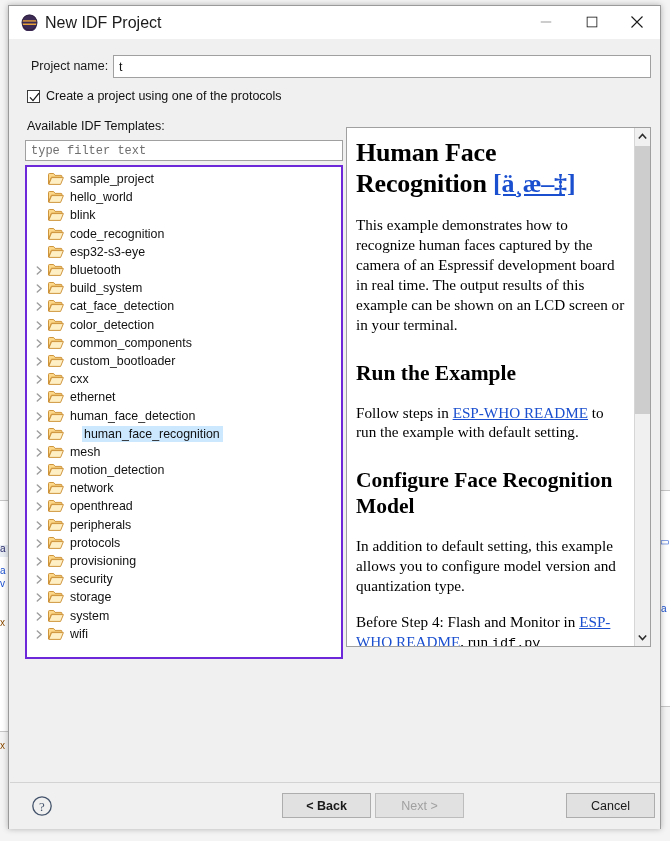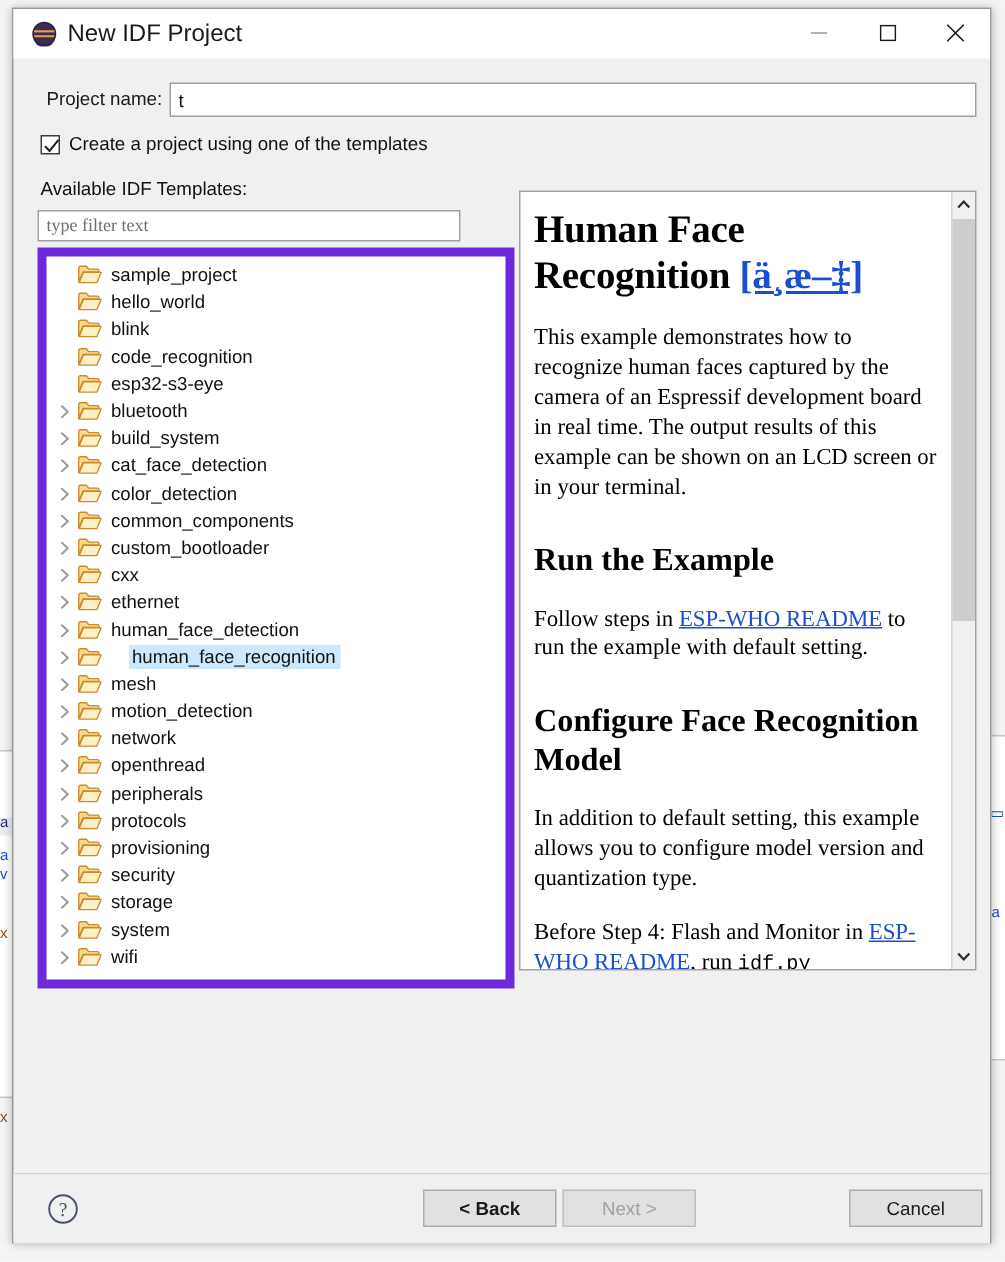--- a/index.html
+++ b/index.html
@@ -49,28 +49,28 @@
   }
   #row-checkbox{position:absolute;left:18px;top:50px;display:flex;align-items:center;gap:6px;}
   #cb-box{width:13px;height:13px;border:1px solid #3c3c3c;background:#fff;position:relative;box-sizing:border-box;}
   #cb-box svg{position:absolute;left:1px;top:1px;}
   #cb-label{font-size:12.5px;color:#111;}
   #lbl-available{position:absolute;left:18px;top:80px;font-size:12.5px;color:#111;}
 
   
   #leftpane{position:absolute;left:16px;top:101px;width:318px;}
   #filter-input{
-    width:282px;height:21px;box-sizing:border-box;background:#fff;
+    width:318px;height:21px;box-sizing:border-box;background:#fff;
     border:1px solid #a0a0a0;padding:0 5px;outline:none;
-    font-family:Liberation Serif, serif;font-size:12px;color:#111;
+    font-family:Liberation Mono, monospace;font-size:12px;color:#111;
   }
   #filter-input::placeholder{color:#6f6f6f;opacity:1;}
   #tree{
     margin-top:4px;width:318px;height:494px;box-sizing:border-box;
-    background:#fff;border:6px solid #6d28d9;overflow:hidden;padding-top:3px;text-align:right;
+    background:#fff;border:2px solid #6d28d9;overflow:hidden;padding-top:3px;text-align:right;
   }
   .tree-item{display:flex;align-items:center;height:18.2px;padding-left:6px;cursor:default;}
   .tree-item .twisty{width:15px;height:18px;flex:0 0 15px;position:relative;}
   .tree-item .twisty svg{position:absolute;left:3px;top:5px;}
   .tree-item .folder{width:20px;flex:0 0 20px;display:flex;align-items:center;}
   .tree-label{font-size:12.4px;color:#111;padding:1px 3px 1px 2px;white-space:nowrap;}
   .tree-item.selected .tree-label{background:#cce8ff;margin-left:14px;}
 
   
   #rightpane{
@@ -164,21 +164,21 @@
       <span id="lbl-projname">Project name:</span>
       <input id="input-projname" type="text" value="t" style="">
     </div>
 
     <div id="row-checkbox">
       <span id="cb-box">
         <svg width="11" height="11" viewBox="0 0 11 11">
             <path d="M1 5.4 L4 8.6 L10 1.2" stroke="#1a1a1a" stroke-width="1.3" fill="none"></path>
           </svg>
       </span>
-      <span id="cb-label">Create a project using one of the templates</span>
+      <span id="cb-label">Create a project using one of the protocols</span>
     </div>
 
     <div id="lbl-available">Available IDF Templates:</div>
 
     <div id="leftpane">
       <input id="filter-input" type="text" placeholder="type filter text" style="">
       <div id="tree">
           <div class="tree-item">
             <span class="twisty"></span>
             <span class="folder">

